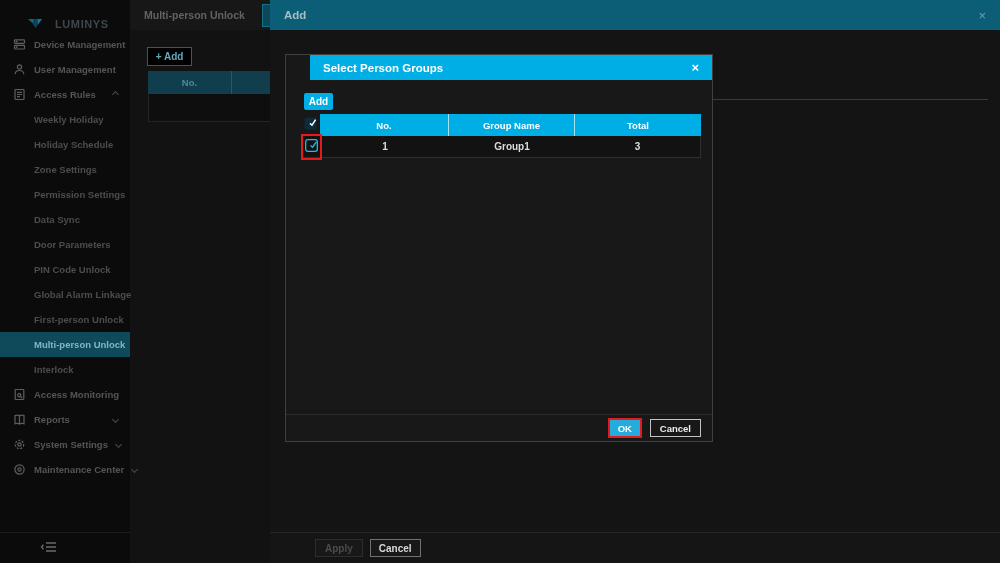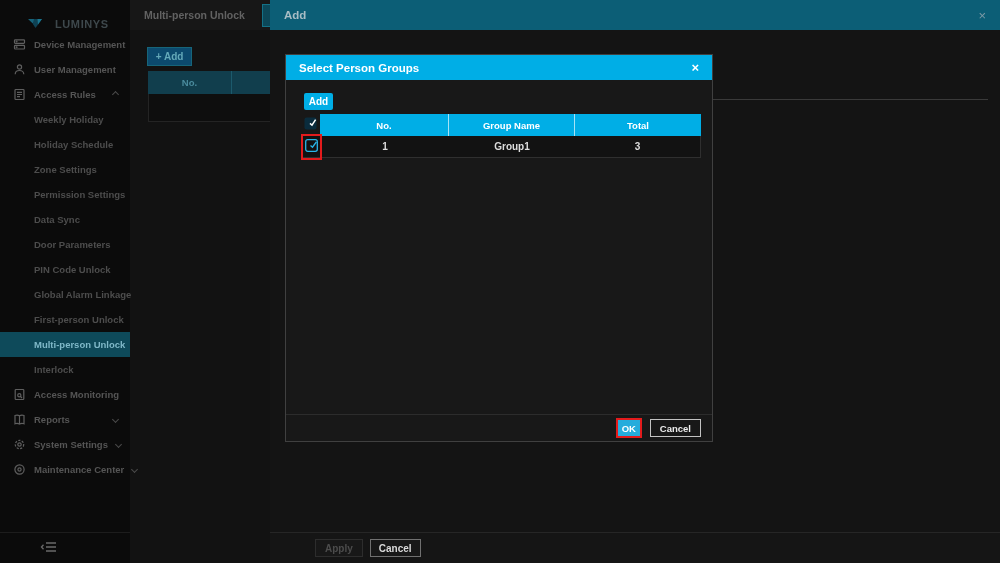--- a/index.html
+++ b/index.html
@@ -27,56 +27,56 @@
   .chev.up { transform:rotate(-135deg); }
   .chev.down { transform:rotate(45deg); }
   .sidebar-footer { position:absolute; bottom:0; left:0; right:0; height:31px; border-top:1px solid #1d1d1d; display:flex; align-items:center; padding-left:40px; }
 
   
   .main { position:absolute; left:130px; top:0; width:870px; height:563px; background:#111111; z-index:1; }
   .topbar { height:30px; background:#171717; display:flex; align-items:center; }
   .tab-active { color:#626262; font-size:10.5px; font-weight:bold; margin-left:14px; }
   .tab-chip { margin-left:17px; height:23px; background:#0c4859; border:1px solid #147186; color:#4f9fb2; font-size:10.5px; font-weight:bold; display:flex; align-items:center; padding:0 12px; white-space:nowrap; }
   .content { position:relative; height:533px; background:#121212; }
-  .add-btn-bg { position:absolute; left:17px; top:17px; width:45px; height:19px; background:#0c4a6e; border:1px solid #16657a; color:#64a9b9; font-size:10px; font-weight:bold; display:flex; align-items:center; justify-content:center; gap:3px; }
+  .add-btn-bg { position:absolute; left:17px; top:17px; width:45px; height:19px; background:#000000; border:1px solid #16657a; color:#64a9b9; font-size:10px; font-weight:bold; display:flex; align-items:center; justify-content:center; gap:3px; }
   .bg-table { position:absolute; left:18px; top:41px; width:220px; }
   .bg-thead { display:flex; height:23px; background:#113e4d; }
   .bg-th-no { width:83px; display:flex; align-items:center; justify-content:center; color:#4a8b9d; font-size:9.5px; font-weight:bold; }
   .bg-th-rest { flex:1; border-left:1px solid #1c5a6c; }
   .bg-tbody-empty { height:28px; background:#0e0e0e; border:1px solid #242424; border-top:none; }
 
   
   .panel { position:absolute; left:270px; top:0; width:730px; height:563px; background:#141414; z-index:5; }
   .panel-header { height:30px; background:#0c5e76; display:flex; align-items:center; justify-content:space-between; padding:0 14px; }
   .panel-title { color:#a8bdc5; font-size:11.5px; font-weight:bold; }
   .panel-close { color:#7d9aa6; font-size:13px; cursor:pointer; }
   .panel-divider { position:absolute; left:15px; top:99px; width:703px; border-top:1px solid #3a3a3a; }
   .panel-footer { position:absolute; left:0; right:0; bottom:0; height:31px; background:#151515; border-top:1px solid #262626; display:flex; align-items:center; gap:7px; padding-left:13px; }
   .btn-apply { height:18px; padding:0 9px; background:#181818; border:1px solid #2d2d2d; color:#4c4c4c; font-size:10px; font-weight:bold; display:flex; align-items:center; cursor:pointer;margin-left:32px; }
   .btn-cancel-panel { height:18px; padding:0 8px; background:#181818; border:1px solid #707070; color:#dadada; font-size:10px; font-weight:bold; display:flex; align-items:center; cursor:pointer; }
 
   
   .modal { position:absolute; left:285px; top:54px; width:428px; height:388px; background:#181818; border:1px solid #404040; z-index:10; }
-  .modal-header { height:25px; background:#00aee6; display:flex; align-items:center; justify-content:space-between; padding:0 13px; }
+  .modal-header { height:25px; background:#00aee6; display:flex; align-items:center; justify-content:space-between; padding:0 13px;margin-left:24px; }
   .modal-title { color:#ffffff; font-size:11.5px; font-weight:bold; }
   .modal-close { color:#ffffff; font-size:13px; font-weight:bold; cursor:pointer; }
   .modal-add-btn { position:absolute; left:18px; top:38px; width:29px; height:17px; background:#00aee6; border:none; border-radius:2px; color:#fff; font-size:10px; font-weight:bold; display:flex; align-items:center; justify-content:center; cursor:pointer; }
   .m-table { position:absolute; left:15px; top:59px; width:400px; }
   .m-thead { display:flex; height:22px; }
   .cell-check { width:19px; display:flex; align-items:center; justify-content:center; }
   .th { background:#00aee6; color:#ffffff; font-size:9.5px; font-weight:bold; display:flex; align-items:center; justify-content:center; }
   .th.c-no { width:128px; }
   .th.c-gname { width:126px; border-left:1px solid rgba(255,255,255,.65); }
   .th.c-total { width:127px; border-left:1px solid rgba(255,255,255,.65); }
   .m-row { display:flex; height:22px; background:#121212; border:1px solid #2f2f2f; border-top:none; cursor:pointer; }
   .td { color:#dcdcdc; font-size:10px; font-weight:bold; display:flex; align-items:center; justify-content:center; }
   .td.c-no { width:128px; } .td.c-gname { width:126px; } .td.c-total { width:125px; }
   .annotation-box { display:inline-flex; outline:2px solid #e31b1c; outline-offset:2px; }
   .modal-footer { position:absolute; left:0; right:0; bottom:0; height:27px; border-top:1px solid #2c2c2c; display:flex; align-items:center; justify-content:flex-end; gap:10px; padding-right:11px; }
-  .btn-ok { width:22px; height:16px; background:#25acdc; border:none; color:#ffffff; font-size:9.5px; font-weight:bold; display:flex; align-items:center; justify-content:center; cursor:pointer; outline:2px solid #e31b1c; }
+  .btn-ok { width:30px; height:16px; background:#25acdc; border:none; color:#ffffff; font-size:9.5px; font-weight:bold; display:flex; align-items:center; justify-content:center; cursor:pointer; outline:2px solid #e31b1c; }
   .btn-cancel-modal { height:18px; padding:0 9px; background:transparent; border:1px solid #c3c3c3; color:#ededed; font-size:9.5px; font-weight:bold; display:flex; align-items:center; justify-content:center; cursor:pointer; }
 </style>
 </head>
 <body>
 
 <div class="main">
   <div class="topbar">
     <span class="tab-active">Multi-person Unlock</span>
     <span class="tab-chip">Unlock S</span>
   </div>

